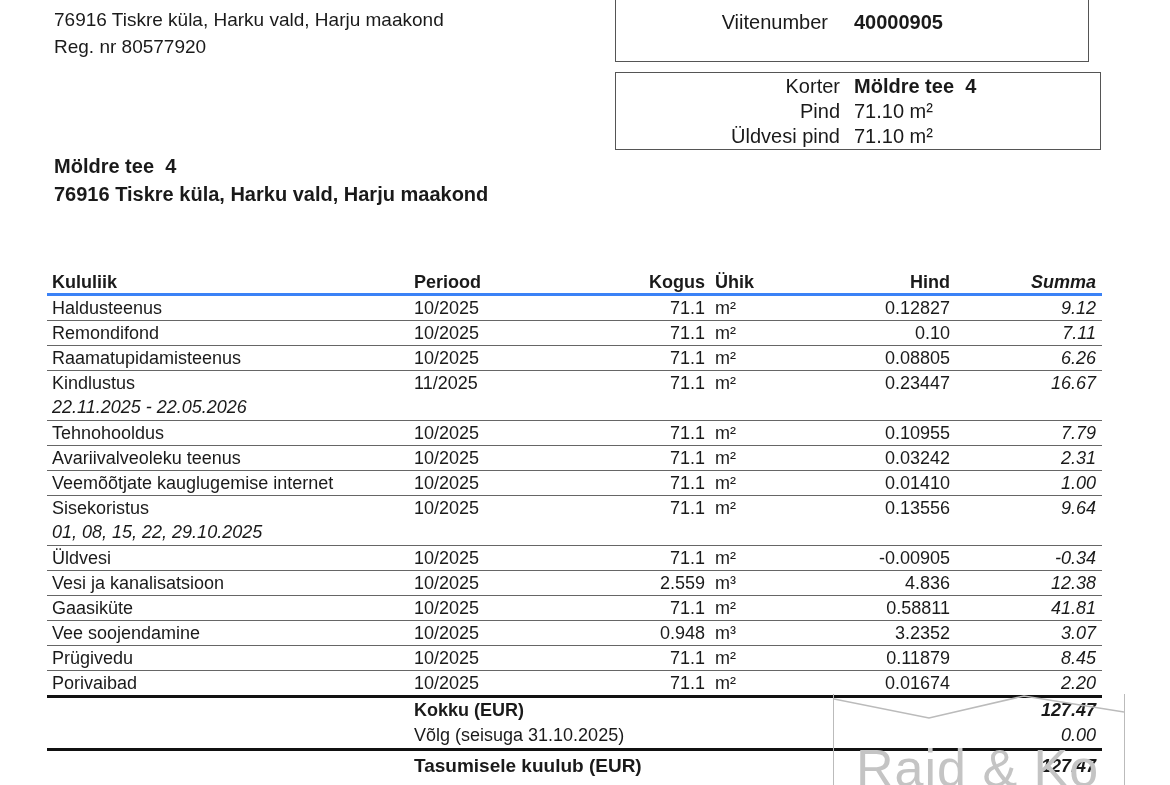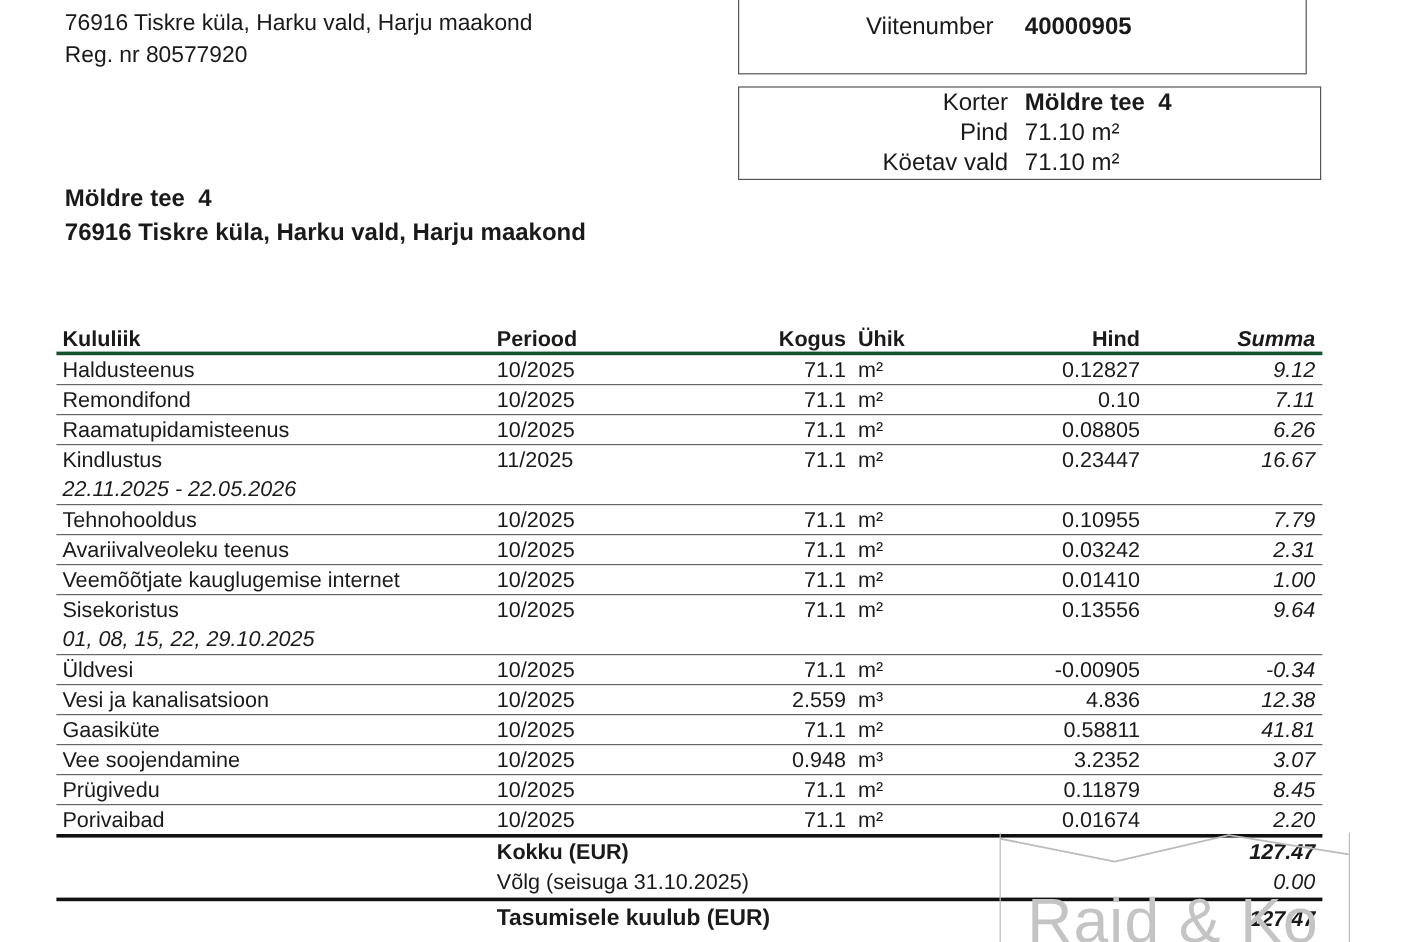--- a/index.html
+++ b/index.html
@@ -14,21 +14,21 @@
   }
   .box1 { left: 615px; top: -20px; width: 472px; height: 80px; }
   .box2 { left: 615px; top: 72px; width: 472px; height: 76px; padding-left: 12px; }
   .kv { position: absolute; left: 0; width: 100%; font-size: 20px; height: 25px; line-height: 25px; }
   .kv .k { position: absolute; right: 260px; text-align: right; white-space: nowrap; }
   .kv .v { position: absolute; left: 224px; white-space: nowrap; margin-left: 14px; }
   .bold { font-weight: bold; }
   .recipient { left: 54px; top: 152px; font-size: 20px; line-height: 28px; font-weight: bold; }
 
   .tbl { position: absolute; left: 47px; top: 270px; width: 1055px; font-size: 18px; }
-  .hdr { position: relative; height: 23px; font-weight: bold; border-bottom: 3px solid #14532d; }
+  .hdr { position: relative; height: 23px; font-weight: bold; border-bottom: 3px solid #3b82f6; }
   .row { position: relative; height: 24px; border-bottom: 1.5px solid #666; }
   .row.tall { height: 49px; }
   .row.last { border-bottom: 3.5px solid #111; }
   .c { position: absolute; top: 0; line-height: 24px; white-space: nowrap; }
   .hdr .c { line-height: 22px; top: 1px; }
   .c-name { left: 5px; }
   .c-sub { left: 5px; top: 24px; font-style: italic; }
   .c-per { left: 367px; }
   .c-qty { right: 397px; text-align: right; }
   .c-unit { left: 668px; }
@@ -67,21 +67,21 @@
 <div class="box box2">
   <div class="kv" style="top:1px">
     <span class="k">Korter</span>
     <span class="v bold" style="white-space:pre">Möldre tee  4</span>
   </div>
   <div class="kv" style="top:26px">
     <span class="k">Pind</span>
     <span class="v">71.10 m²</span>
   </div>
   <div class="kv" style="top:51px">
-    <span class="k">Köetav vald</span>
+    <span class="k">Üldvesi pind</span>
     <span class="v">71.10 m²</span>
   </div>
 </div>
 
 <div class="abs recipient">
   <div style="white-space:pre">Möldre tee  4</div>
   <div>76916 Tiskre küla, Harku vald, Harju maakond</div>
 </div>
 
 <div class="tbl">

